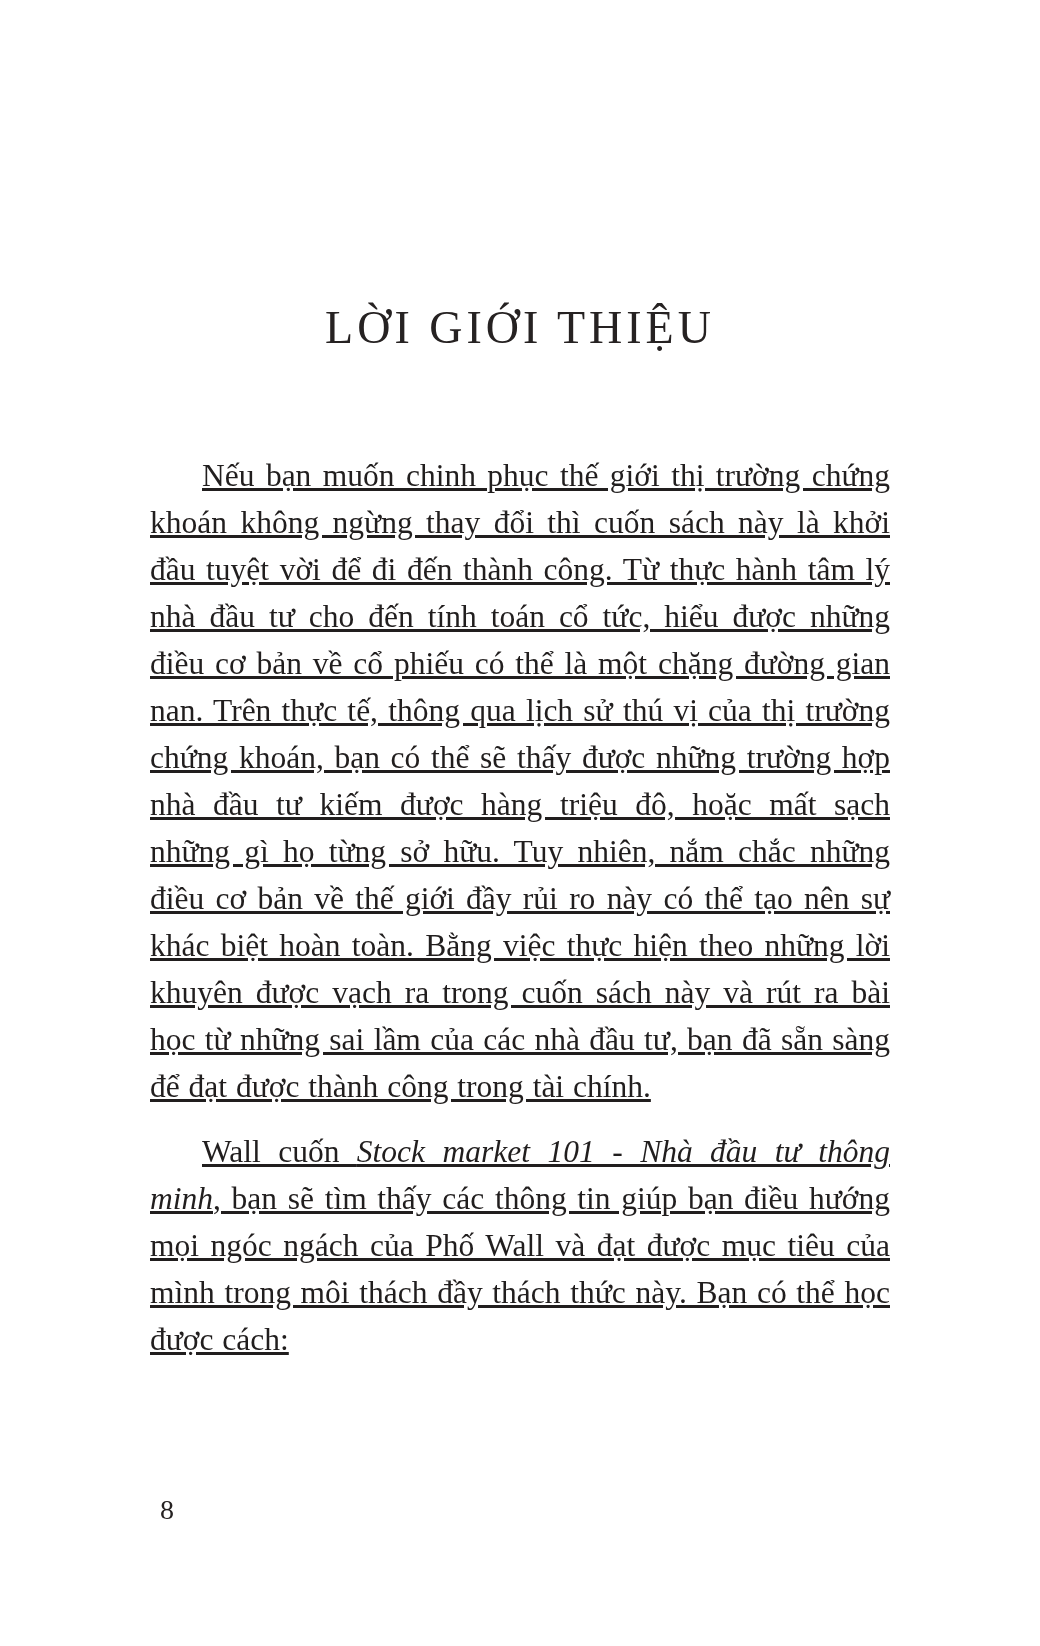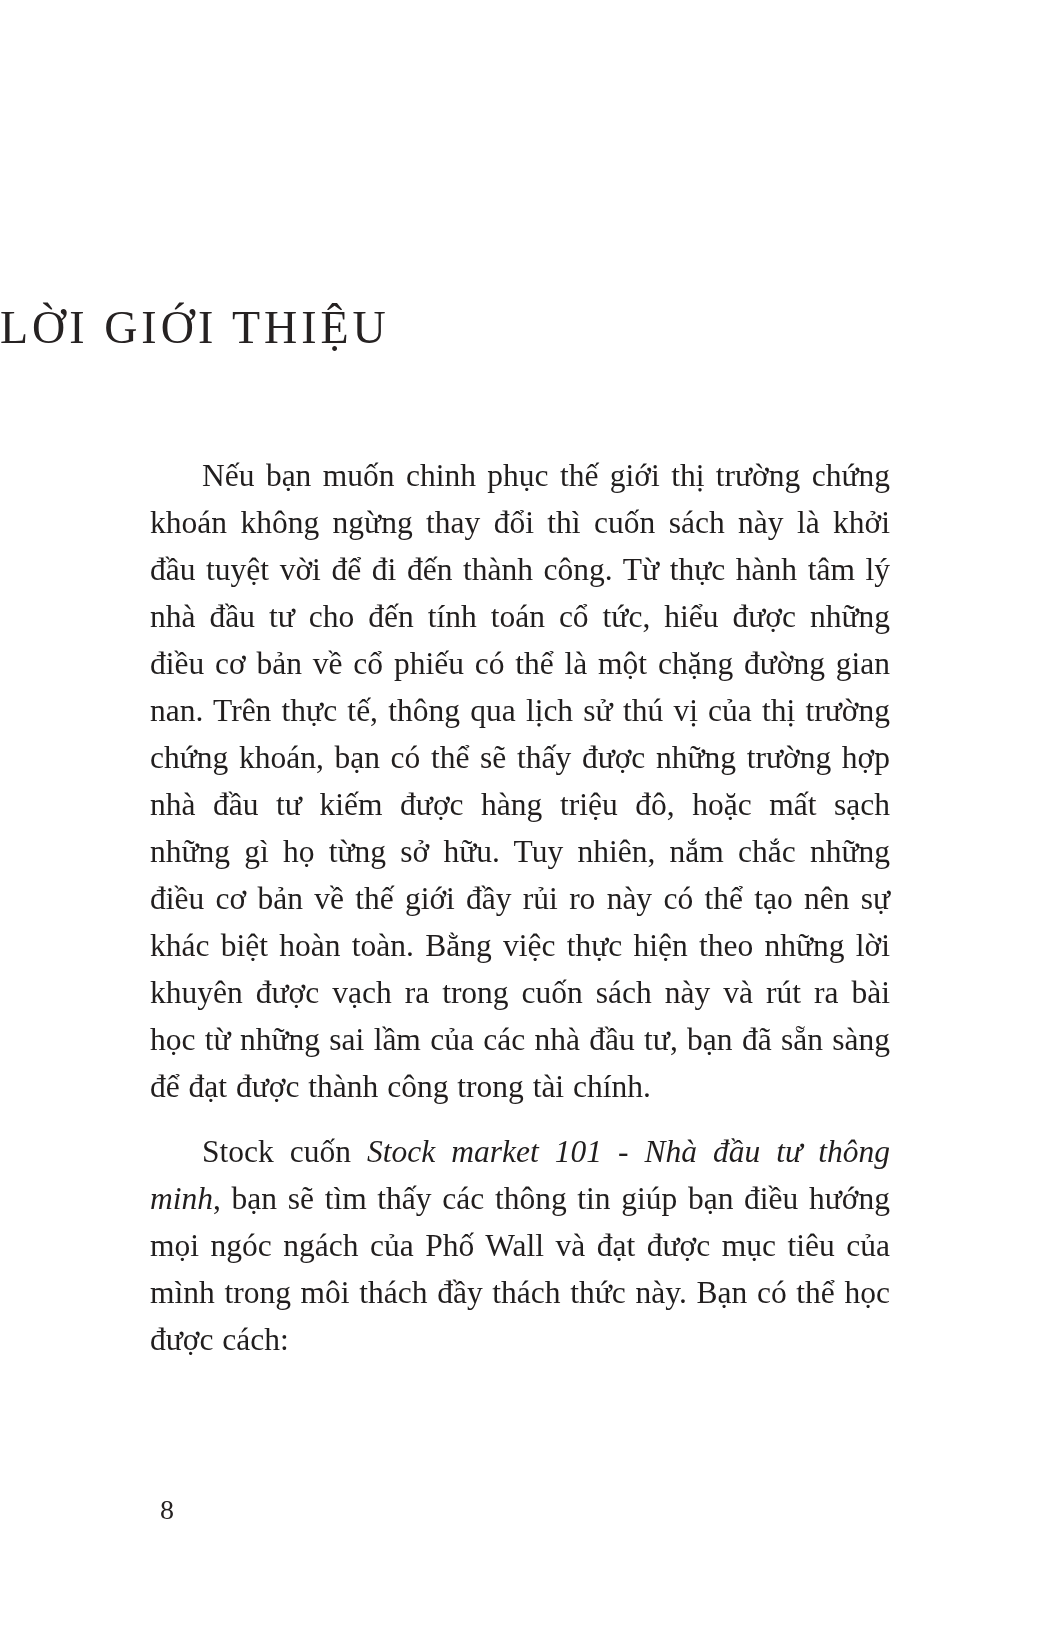--- a/index.html
+++ b/index.html
@@ -19,40 +19,42 @@
     position: relative;
     width: 1040px;
     height: 1646px;
   }
   .chapter-title {
     position: absolute;
     top: 305px;
     left: 0;
     width: 1040px;
     margin: 0;
+    text-align: center;
     font-size: 46px;
     font-weight: normal;
     letter-spacing: 4px;
     line-height: 46px;
     color: #262222;
   }
   .content {
     position: absolute;
     top: 452px;
     left: 150px;
     width: 740px;
   }
   .content p {
     margin: 0 0 18px 0;
     font-size: 31.5px;
     line-height: 47px;
     text-align: justify;
     text-align-last: left;
     text-indent: 52px;
     word-spacing: 1px;
+    text-decoration: underline;
   }
   .content p span.italic {
     font-style: italic;
   }
   .page-number {
     position: absolute;
     left: 160px;
     top: 1496px;
     font-size: 28px;
     line-height: 28px;
@@ -60,17 +62,17 @@
   }
 </style>
 </head>
 <body style="background: rgb(255, 255, 255); color: rgb(33, 30, 30);">
 
 <div class="page">
   <h1 class="chapter-title">LỜI GIỚI THIỆU</h1>
 
   <div class="content">
       <p><span>Nếu bạn muốn chinh phục thế giới thị trường chứng khoán không ngừng thay đổi thì cuốn sách này là khởi đầu tuyệt vời để đi đến thành công. Từ thực hành tâm lý nhà đầu tư cho đến tính toán cổ tức, hiểu được những điều cơ bản về cổ phiếu có thể là một chặng đường gian nan. Trên thực tế, thông qua lịch sử thú vị của thị trường chứng khoán, bạn có thể sẽ thấy được những trường hợp nhà đầu tư kiếm được hàng triệu đô, hoặc mất sạch những gì họ từng sở hữu. Tuy nhiên, nắm chắc những điều cơ bản về thế giới đầy rủi ro này có thể tạo nên sự khác biệt hoàn toàn. Bằng việc thực hiện theo những lời khuyên được vạch ra trong cuốn sách này và rút ra bài học từ những sai lầm của các nhà đầu tư, bạn đã sẵn sàng để đạt được thành công trong tài chính.</span></p>
-      <p><span>Stock cuốn </span><span class="italic">Stock market 101 - Nhà đầu tư thông minh</span><span>, bạn sẽ tìm thấy các thông tin giúp bạn điều hướng mọi ngóc ngách của Phố Wall và đạt được mục tiêu của mình trong môi thách đầy thách thức này. Bạn có thể học được cách:</span></p>
+      <p><span>Wall cuốn </span><span class="italic">Stock market 101 - Nhà đầu tư thông minh</span><span>, bạn sẽ tìm thấy các thông tin giúp bạn điều hướng mọi ngóc ngách của Phố Wall và đạt được mục tiêu của mình trong môi thách đầy thách thức này. Bạn có thể học được cách:</span></p>
     </div>
 
   <div class="page-number">8</div>
 </div>
 
 </body></html>

